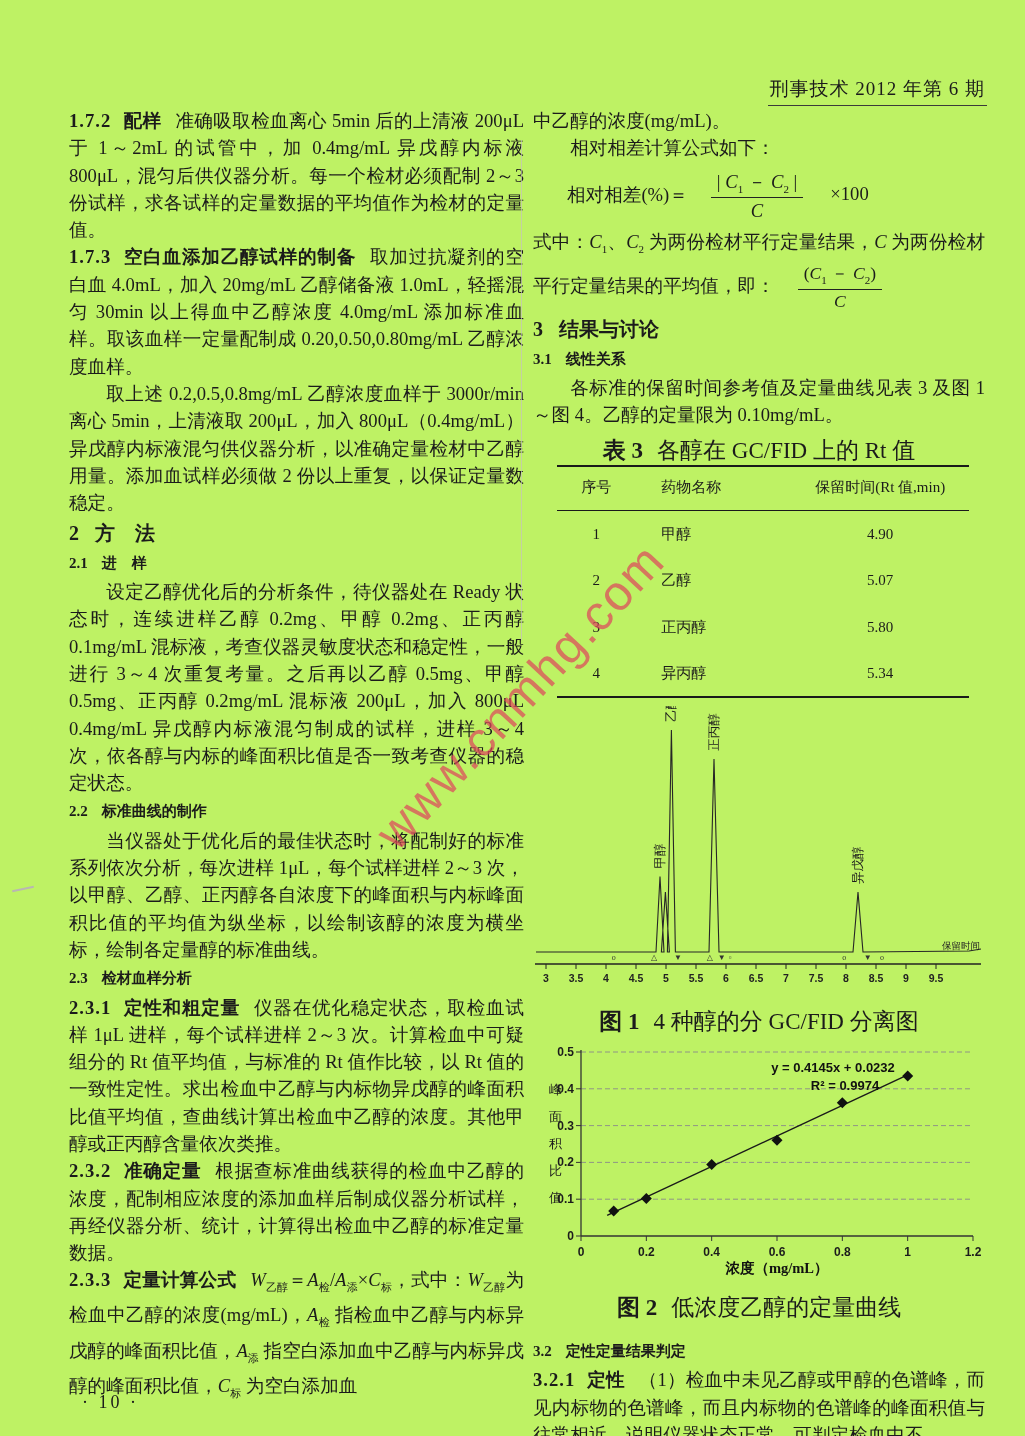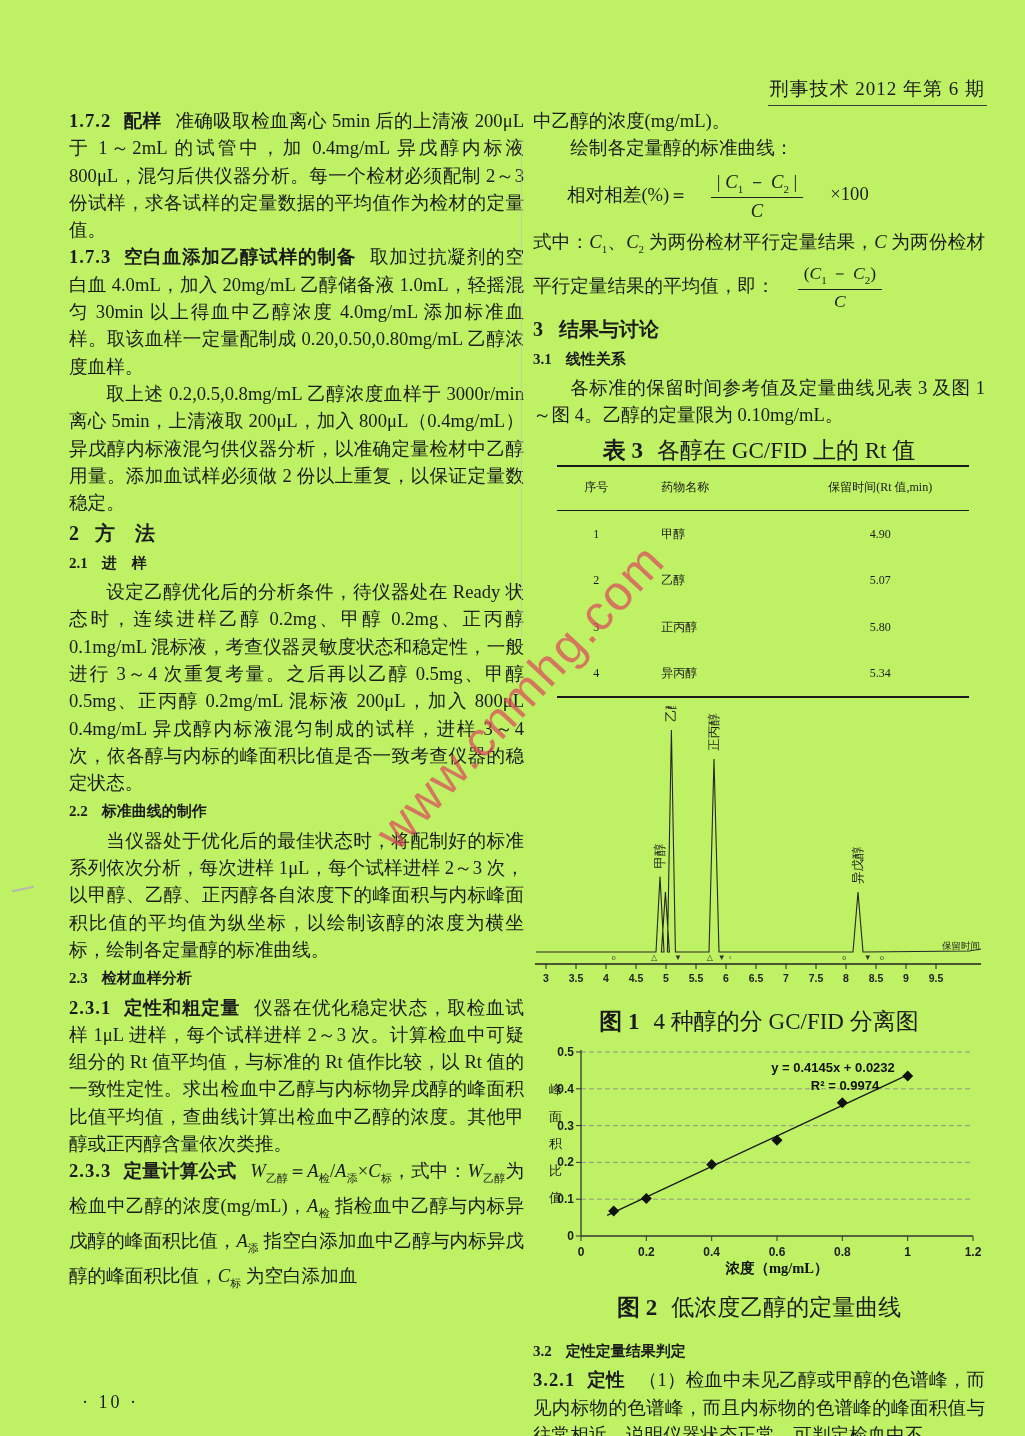--- a/index.html
+++ b/index.html
@@ -28,21 +28,21 @@
   .formula{margin:8px 0 6px 34px;text-indent:0;}
   .frac{display:inline-block;vertical-align:middle;text-align:center;line-height:1.25;margin:0 23px;}
   .frac .num{display:block;border-bottom:1.3px solid #222;padding:0 6px 1px 6px;}
   .frac .den{display:block;padding-top:1px;}
   .frac-sm{font-size:17.5px;}
   .tail{margin-left:4px;}
   .tcaption,.fcaption{text-align:center;font-size:23px;line-height:24px;}
   .tcaption b,.fcaption b{margin-right:14px;}
   .tcaption{margin:10px 0 2px 0;}
   table{border-collapse:collapse;width:calc(100% - 40px);margin:2px 16px 8px 24px;
-        border-top:2.3px solid #1a1a1a;border-bottom:2.3px solid #1a1a1a;font-size:12px;}
+        border-top:2.3px solid #1a1a1a;border-bottom:2.3px solid #1a1a1a;font-size:15px;}
   thead th{border-bottom:1.4px solid #1a1a1a;font-weight:normal;padding:7px 0 9px 0;}
   tbody td{padding:10px 0 9px 0;}
   th:nth-child(1),td:nth-child(1){width:19%;text-align:center;}
   th:nth-child(2),td:nth-child(2){width:34%;text-align:left;padding-left:26px;}
   th:nth-child(3),td:nth-child(3){text-align:center;padding-left:16px;}
   .figure{margin:4px 0 0 0;}
   .figure svg{display:block;}
   .fc1{margin:4px 0 2px 0;}
   .fc2{margin:20px 0 2px 0;}
   .sp-32{margin-top:18px;}
@@ -68,27 +68,28 @@
       <p class="blk"><span class="bnum">1.7.2</span><span class="btitle">配样</span>准确吸取检血离心 5min 后的上清液 200μL 于 1～2mL 的试管中，加 0.4mg/mL 异戊醇内标液 800μL，混匀后供仪器分析。每一个检材必须配制 2～3 份试样，求各试样的定量数据的平均值作为检材的定量值。</p>
       <p class="blk"><span class="bnum">1.7.3</span><span class="btitle">空白血添加乙醇试样的制备</span>取加过抗凝剂的空白血 4.0mL，加入 20mg/mL 乙醇储备液 1.0mL，轻摇混匀 30min 以上得血中乙醇浓度 4.0mg/mL 添加标准血样。取该血样一定量配制成 0.20,0.50,0.80mg/mL 乙醇浓度血样。</p>
       <p class="para">取上述 0.2,0.5,0.8mg/mL 乙醇浓度血样于 3000r/min 离心 5min，上清液取 200μL，加入 800μL（0.4mg/mL）异戊醇内标液混匀供仪器分析，以准确定量检材中乙醇用量。添加血试样必须做 2 份以上重复，以保证定量数稳定。</p>
       <div class="sec"><span class="bnum">2</span><span>方　法</span></div>
       <div class="subsec"><span class="bnum">2.1</span><span>进　样</span></div>
       <p class="para">设定乙醇优化后的分析条件，待仪器处在 Ready 状态时，连续进样乙醇 0.2mg、甲醇 0.2mg、正丙醇 0.1mg/mL 混标液，考查仪器灵敏度状态和稳定性，一般进行 3～4 次重复考量。之后再以乙醇 0.5mg、甲醇 0.5mg、正丙醇 0.2mg/mL 混标液 200μL，加入 800μL 0.4mg/mL 异戊醇内标液混匀制成的试样，进样 3～4 次，依各醇与内标的峰面积比值是否一致考查仪器的稳定状态。</p>
       <div class="subsec"><span class="bnum">2.2</span><span>标准曲线的制作</span></div>
       <p class="para">当仪器处于优化后的最佳状态时，将配制好的标准系列依次分析，每次进样 1μL，每个试样进样 2～3 次，以甲醇、乙醇、正丙醇各自浓度下的峰面积与内标峰面积比值的平均值为纵坐标，以绘制该醇的浓度为横坐标，绘制各定量醇的标准曲线。</p>
       <div class="subsec"><span class="bnum">2.3</span><span>检材血样分析</span></div>
       <p class="blk"><span class="bnum">2.3.1</span><span class="btitle">定性和粗定量</span>仪器在优化稳定状态，取检血试样 1μL 进样，每个试样进样 2～3 次。计算检血中可疑组分的 Rt 值平均值，与标准的 Rt 值作比较，以 Rt 值的一致性定性。求出检血中乙醇与内标物异戊醇的峰面积比值平均值，查曲线计算出检血中乙醇的浓度。其他甲醇或正丙醇含量依次类推。</p>
+      <p class="blk"><span class="bnum">2.3.2</span><span class="btitle">准确定量</span>根据查标准曲线获得的检血中乙醇的浓度，配制相应浓度的添加血样后制成仪器分析试样，再经仪器分析、统计，计算得出检血中乙醇的标准定量数据。</p>
       <p class="blk"><span class="bnum">2.3.3</span><span class="btitle">定量计算公式</span><i>W</i><sub>乙醇</sub>＝<i>A</i><sub>检</sub>/<i>A</i><sub>添</sub>×<i>C</i><sub>标</sub>，式中：<i>W</i><sub>乙醇</sub>为检血中乙醇的浓度(mg/mL)，<i>A</i><sub>检</sub> 指检血中乙醇与内标异戊醇的峰面积比值，<i>A</i><sub>添</sub> 指空白添加血中乙醇与内标异戊醇的峰面积比值，<i>C</i><sub>标</sub> 为空白添加血</p>
     </div>
 
   <div class="col col-right">
     <div id="right-flow-1">
         <p class="plain">中乙醇的浓度(mg/mL)。</p>
-        <p class="para">绘制各定量醇的标准曲线：</p>
+        <p class="para">相对相差计算公式如下：</p>
       </div>
 
     <div class="formula">
       <span>相对相差(%)＝</span><span class="frac"><span class="num">| <i>C</i><sub>1</sub> － <i>C</i><sub>2</sub> |</span><span class="den"><i>C</i></span></span><span class="tail">×100</span>
     </div>
 
     <p><span>式中：<i>C</i><sub>1</sub>、<i>C</i><sub>2</sub> 为两份检材平行定量结果，<i>C</i> 为两份检材平行定量结果的平均值，即：</span><span class="frac frac-sm"><span class="num">(<i>C</i><sub>1</sub> － <i>C</i><sub>2</sub>)</span><span class="den"><i>C</i></span></span></p>
 
     <div id="right-flow-2">
         <div class="sec"><span class="bnum">3</span><span>结果与讨论</span></div>

